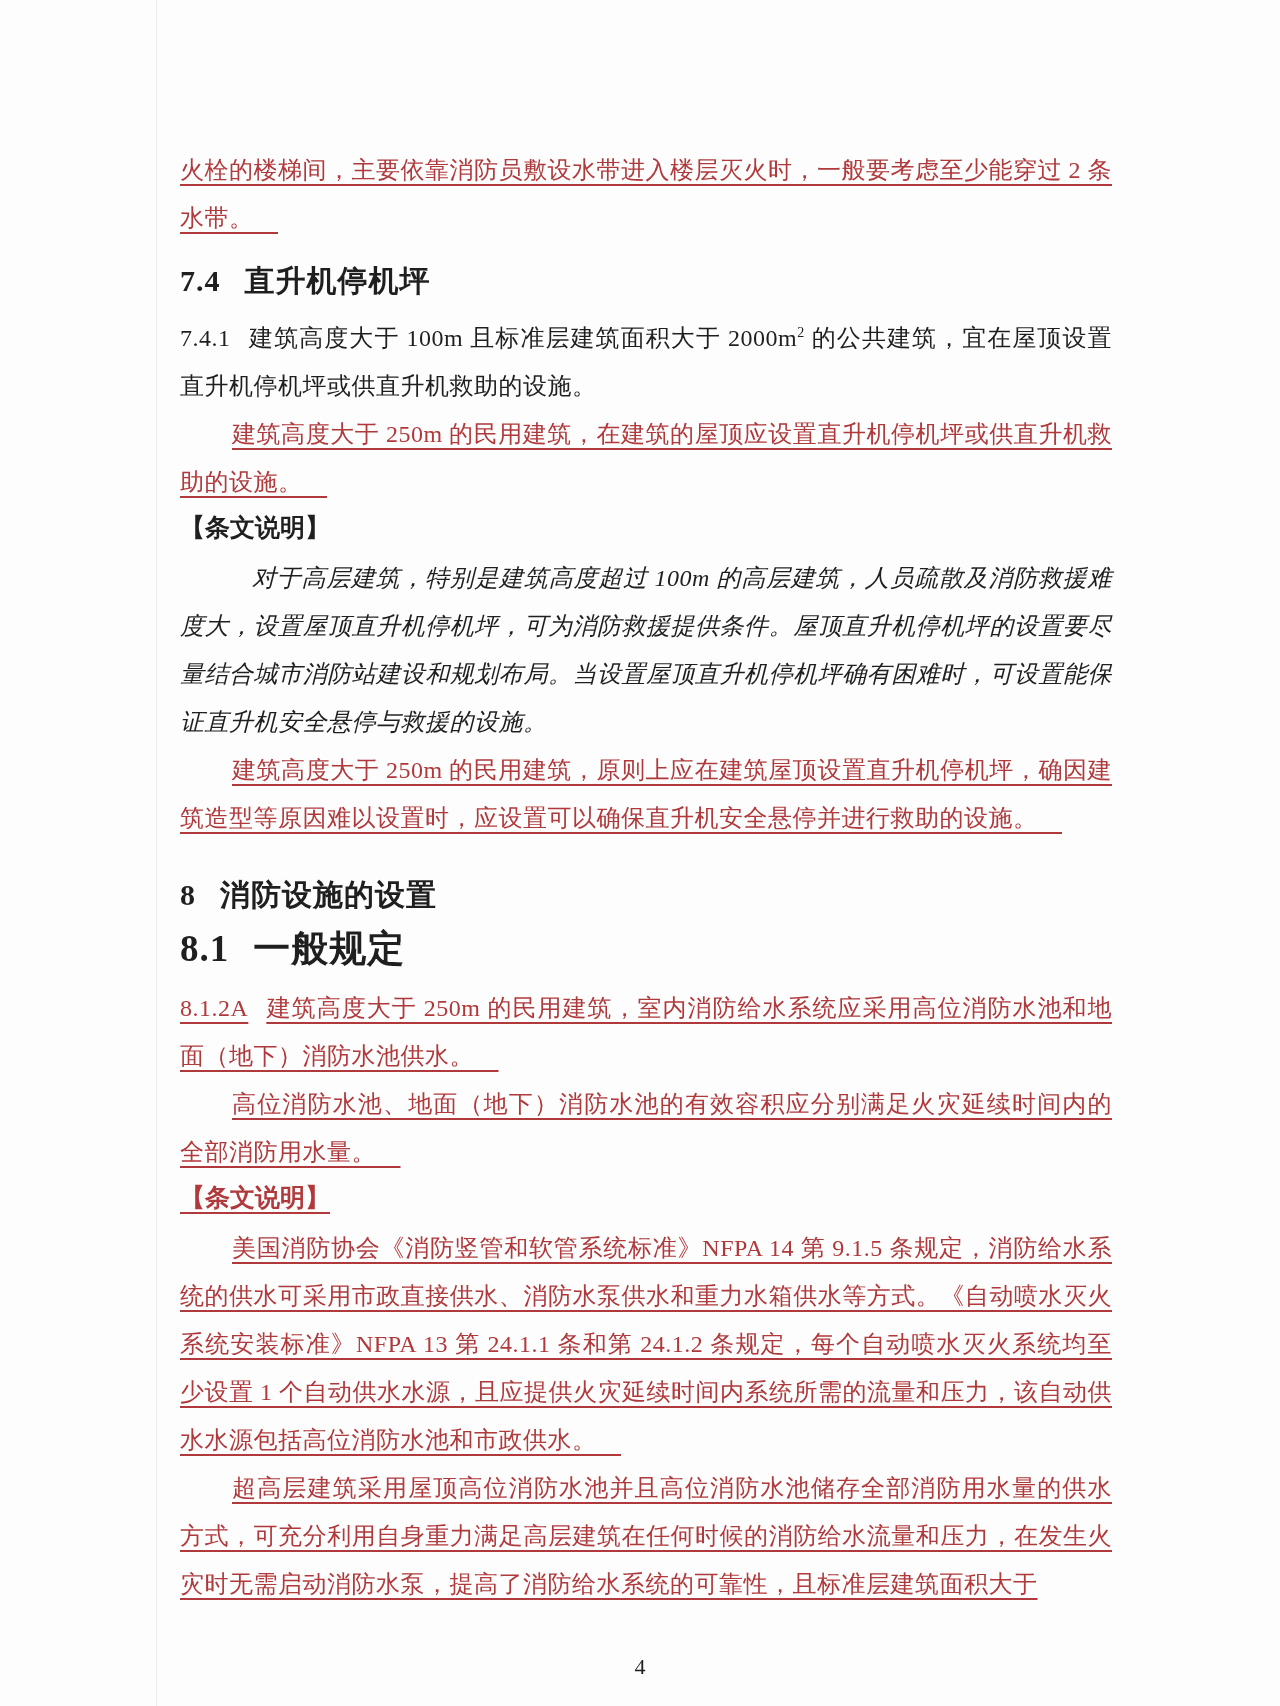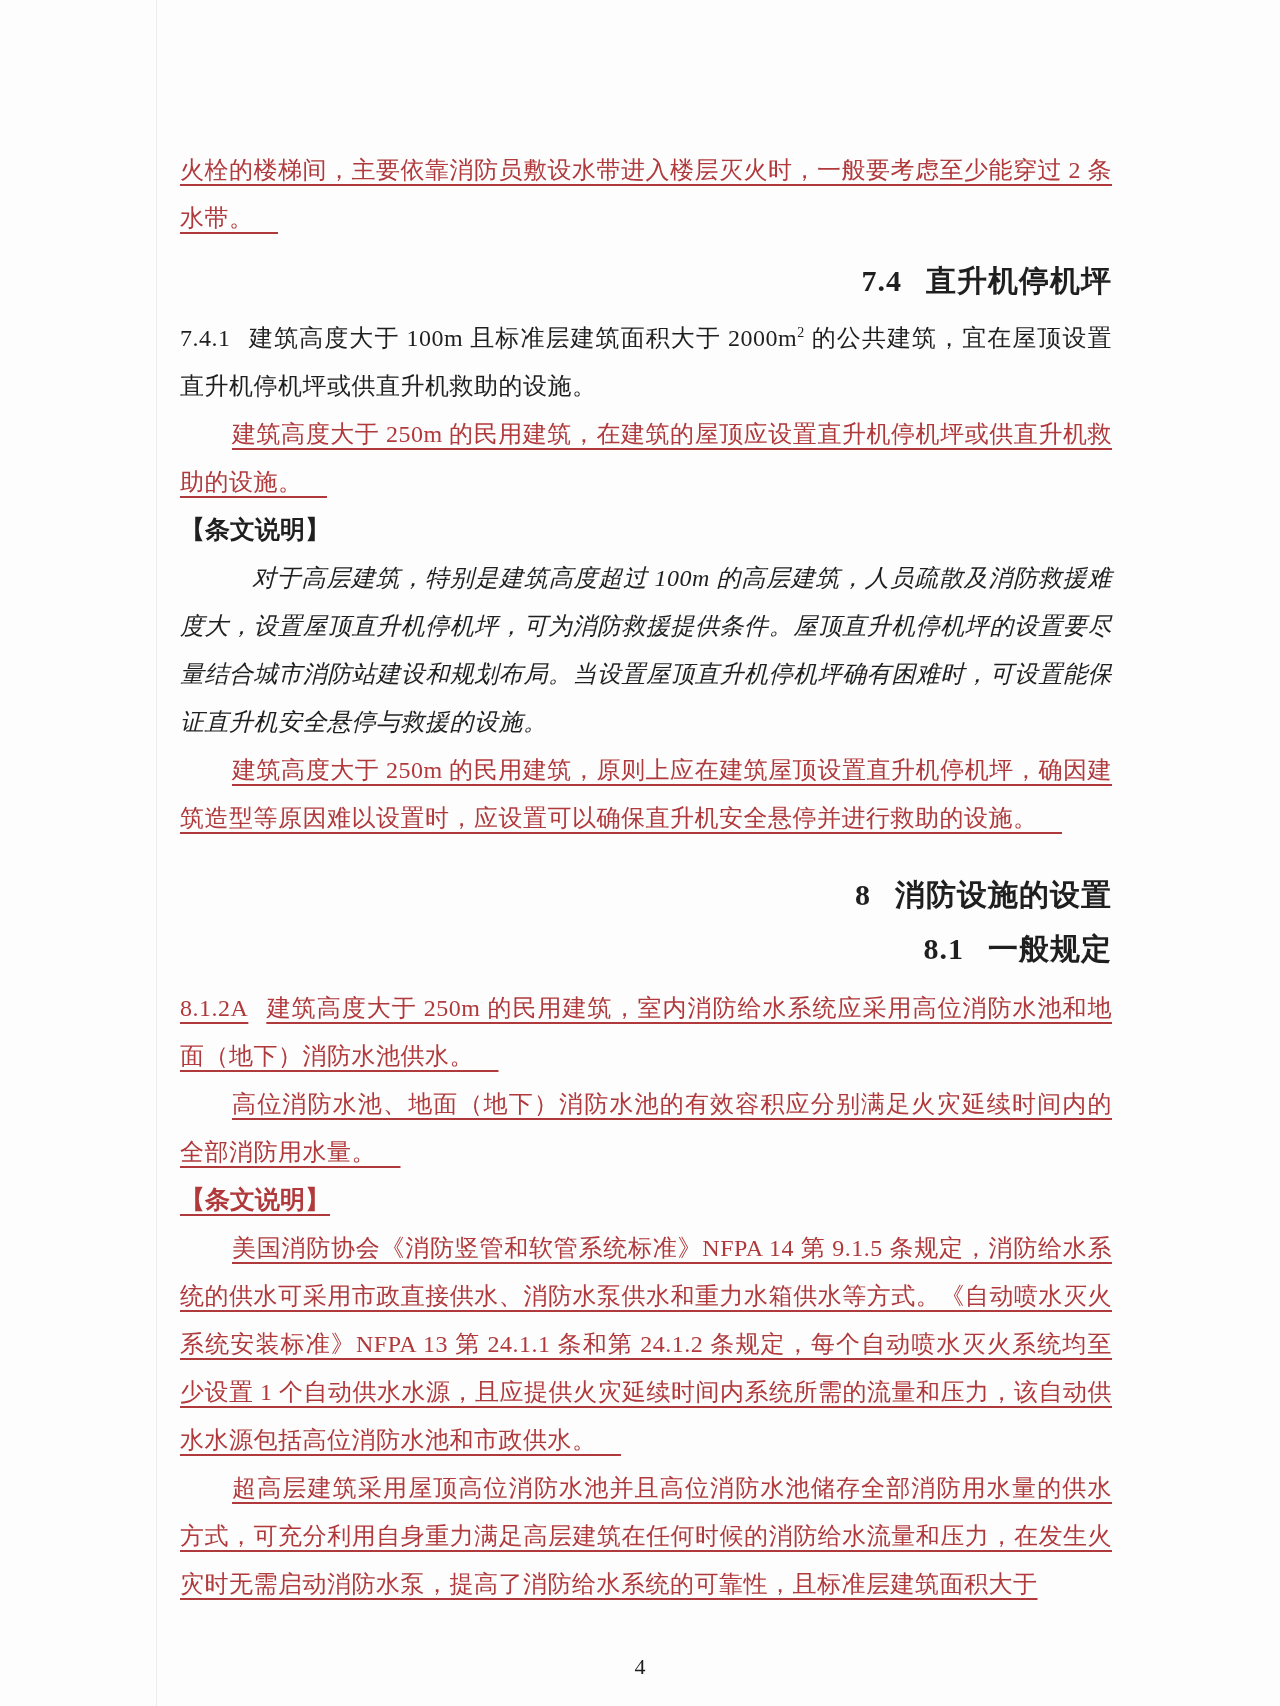--- a/index.html
+++ b/index.html
@@ -45,33 +45,34 @@
   }
   .indent2 { text-indent: 52px; }
   .indent3 { text-indent: 72px; font-style: italic; }
   .clause-num {
     font-weight: normal;
     margin-right: 18px;
   }
   h1.sec {
     font-size: 30px;
     font-weight: bold;
-    text-align: right;
+    text-align: left;
     line-height: 50px;
     margin: 14px 0 8px 0;
     letter-spacing: 1px;
   }
   h1.chapter { margin: 28px 0 4px 0; }
-  h1.subsec  { margin: 4px 0 10px 0; font-size: 30px; }
+  h1.subsec  { margin: 4px 0 10px 0; font-size: 37px; }
   .h-num { margin-right: 24px; }
   p.cm-label {
     margin: 0;
     font-size: 25px;
     line-height: 48px;
     font-weight: bold;
+    font-family: Liberation Mono, monospace;
   }
   sup.msup {
     font-size: 14px;
     line-height: 0;
     vertical-align: super;
   }
   .page-num {
     position: absolute;
     top: 1652px;
     left: 0;

